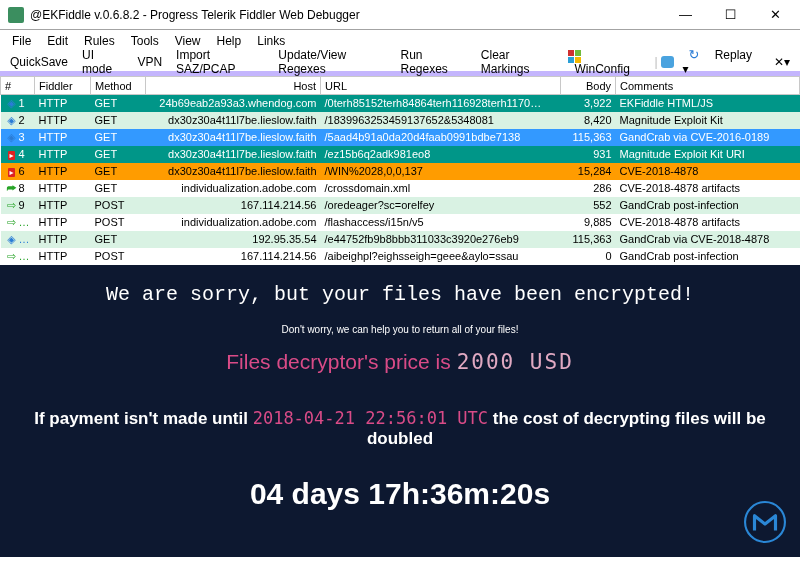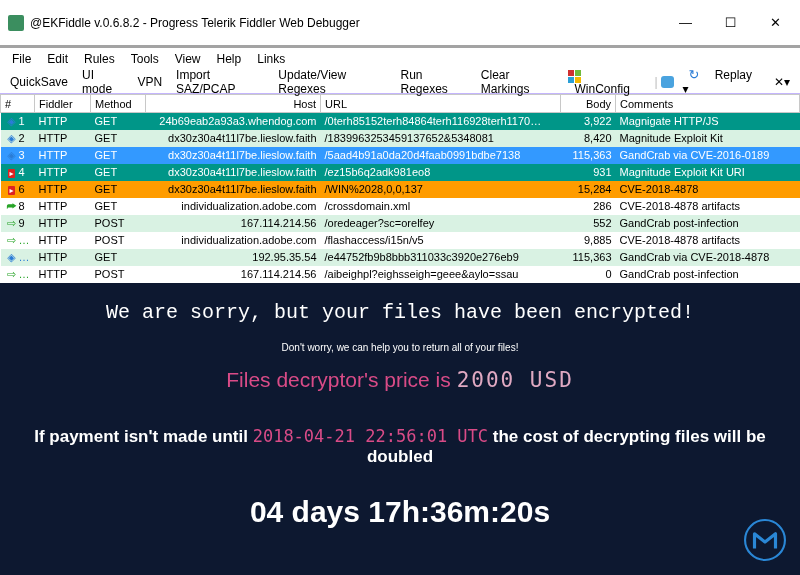--- a/index.html
+++ b/index.html
@@ -1,24 +1,24 @@
 <!DOCTYPE html>
 <html><head>
 <meta charset="utf-8">
 <style>
 * { margin: 0; padding: 0; box-sizing: border-box; font-family: 'Segoe UI', Tahoma, sans-serif; }
 body { width: 800px; height: 575px; background: #fff; overflow: hidden; }
-.titlebar { height: 48px; display: flex; align-items: center; padding: 0 2px; border-bottom: 3px solid #a3a3a3; }
+.titlebar { height: 30px; display: flex; align-items: center; padding: 0 2px; border-bottom: 1px solid #a3a3a3; }
 .titlebar .icon { width: 16px; height: 16px; background: #3b8e5f; border-radius: 2px; margin: 0 6px; }
 .titlebar .title { font-size: 12px; flex: 1; }
 .winctl { display: flex; }
 .winctl div { width: 45px; height: 28px; display: flex; align-items: center; justify-content: center; font-size: 13px; }
 .menubar { height: 22px; display: flex; align-items: center; padding: 0 4px; font-size: 12px; }
 .menubar span { padding: 2px 8px; }
-.toolbar { height: 24px; display: flex; align-items: center; padding: 0 4px; font-size: 12px; border-bottom: 1px solid #c4b5fd; gap: 2px; }
+.toolbar { height: 24px; display: flex; align-items: center; padding: 0 4px; font-size: 12px; border-bottom: 5px solid #c4b5fd; gap: 2px; }
 .toolbar span { padding: 2px 6px; }
 .toolbar .sep { color: #bbb; padding: 0 1px; }
 .wc-ico { width:14px; height:14px; display:inline-block; position:relative; margin-right:3px; vertical-align:middle; }
 .wc-ico::before { content:''; position:absolute; left:0; top:2px; width:6px; height:6px; background:#d03030; }
 .wc-ico::after { content:''; position:absolute; left:7px; top:2px; width:6px; height:6px; background:#6fbb3a; box-shadow: -7px 7px 0 #2a9fd6, 0 7px 0 #f5b800; }
 .bubble { width:14px; height:12px; background:#4aa3df; border-radius:3px; display:inline-block; vertical-align:middle; }
 .arrow-ico { font-size:13px; color:#2a7cd6; }
 table { width: 100%; border-collapse: collapse; font-size: 11px; table-layout: fixed; }
 th { background: #fff; border: 1px solid #c8c8c8; padding: 2px 4px; font-weight: 400; text-align: left; height: 18px; }
 th.r { text-align: right; }
@@ -106,21 +106,21 @@
     </tr>
   </thead>
   <tbody id="tbody">
       <tr class="teal">
         <td><span class="row-ico diamond">◈</span>1</td>
         <td>HTTP</td>
         <td>GET</td>
         <td class="r">24b69eab2a93a3.whendog.com</td>
         <td>/0terh85152terh84864terh116928terh1170…</td>
         <td class="r">3,922</td>
-        <td>Magnigate HTTP/JS</td>
+        <td>EKFiddle HTML/JS</td>
       </tr>
       <tr class="pale">
         <td><span class="row-ico diamond">◈</span>2</td>
         <td>HTTP</td>
         <td>GET</td>
         <td class="r">dx30z30a4t11l7be.lieslow.faith</td>
         <td>/1839963253459137652&amp;5348081</td>
         <td class="r">8,420</td>
         <td>Magnitude Exploit Kit</td>
       </tr>

